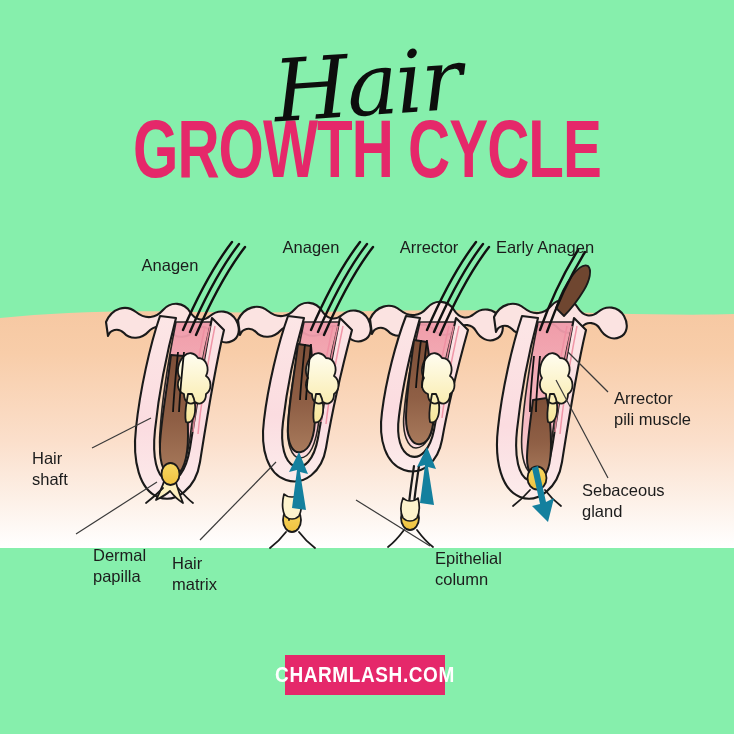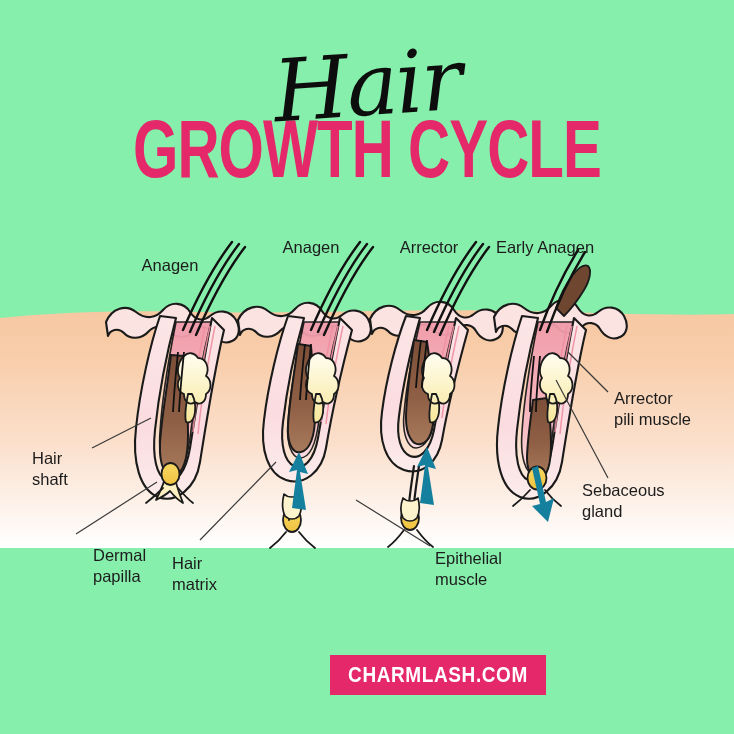--- a/index.html
+++ b/index.html
@@ -83,27 +83,26 @@
     color: #1c1c1c;
     white-space: pre-line;
   }
   .callout.lft { text-align: left; }
 
   
   .footer-badge {
     position: absolute;
     left: 285px;
     top: 655px;
-    width: 216px;
+    width: 160px;
     height: 40px;
     background: #e5286a;
     display: flex;
     align-items: center;
     justify-content: center;
-    margin-left: 45px;
   }
   .footer-badge span {
     color: #ffffff;
     font-family: "Liberation Sans Narrow", "Liberation Sans", sans-serif;
     font-weight: 700;
     font-size: 19px;
     letter-spacing: 0.6px;
     transform: scaleY(1.12);
   }
 
@@ -379,21 +378,21 @@
   <div class="stage-label" style="left:379px; top:238px; width:100px;">Arrector</div>
   <div class="stage-label" style="left:475px; top:238px; width:140px;">Early Anagen</div>
 
   <div class="callout lft" style="left:32px; top:448px;">Hair
 shaft</div>
   <div class="callout lft" style="left:45px; top:545px;margin-left:48px;">Dermal
 papilla</div>
   <div class="callout lft" style="left:172px; top:553px;">Hair
 matrix</div>
   <div class="callout lft" style="left:435px; top:548px;">Epithelial
-muscle</div>
+column</div>
   <div class="callout lft" style="left:582px; top:480px;">Sebaceous
 gland</div>
   <div class="callout lft" style="left:614px; top:388px;">Arrector
 pili muscle</div>
 
   <div class="footer-badge">
     <span>CHARMLASH.COM</span>
   </div>
 
 </div>

